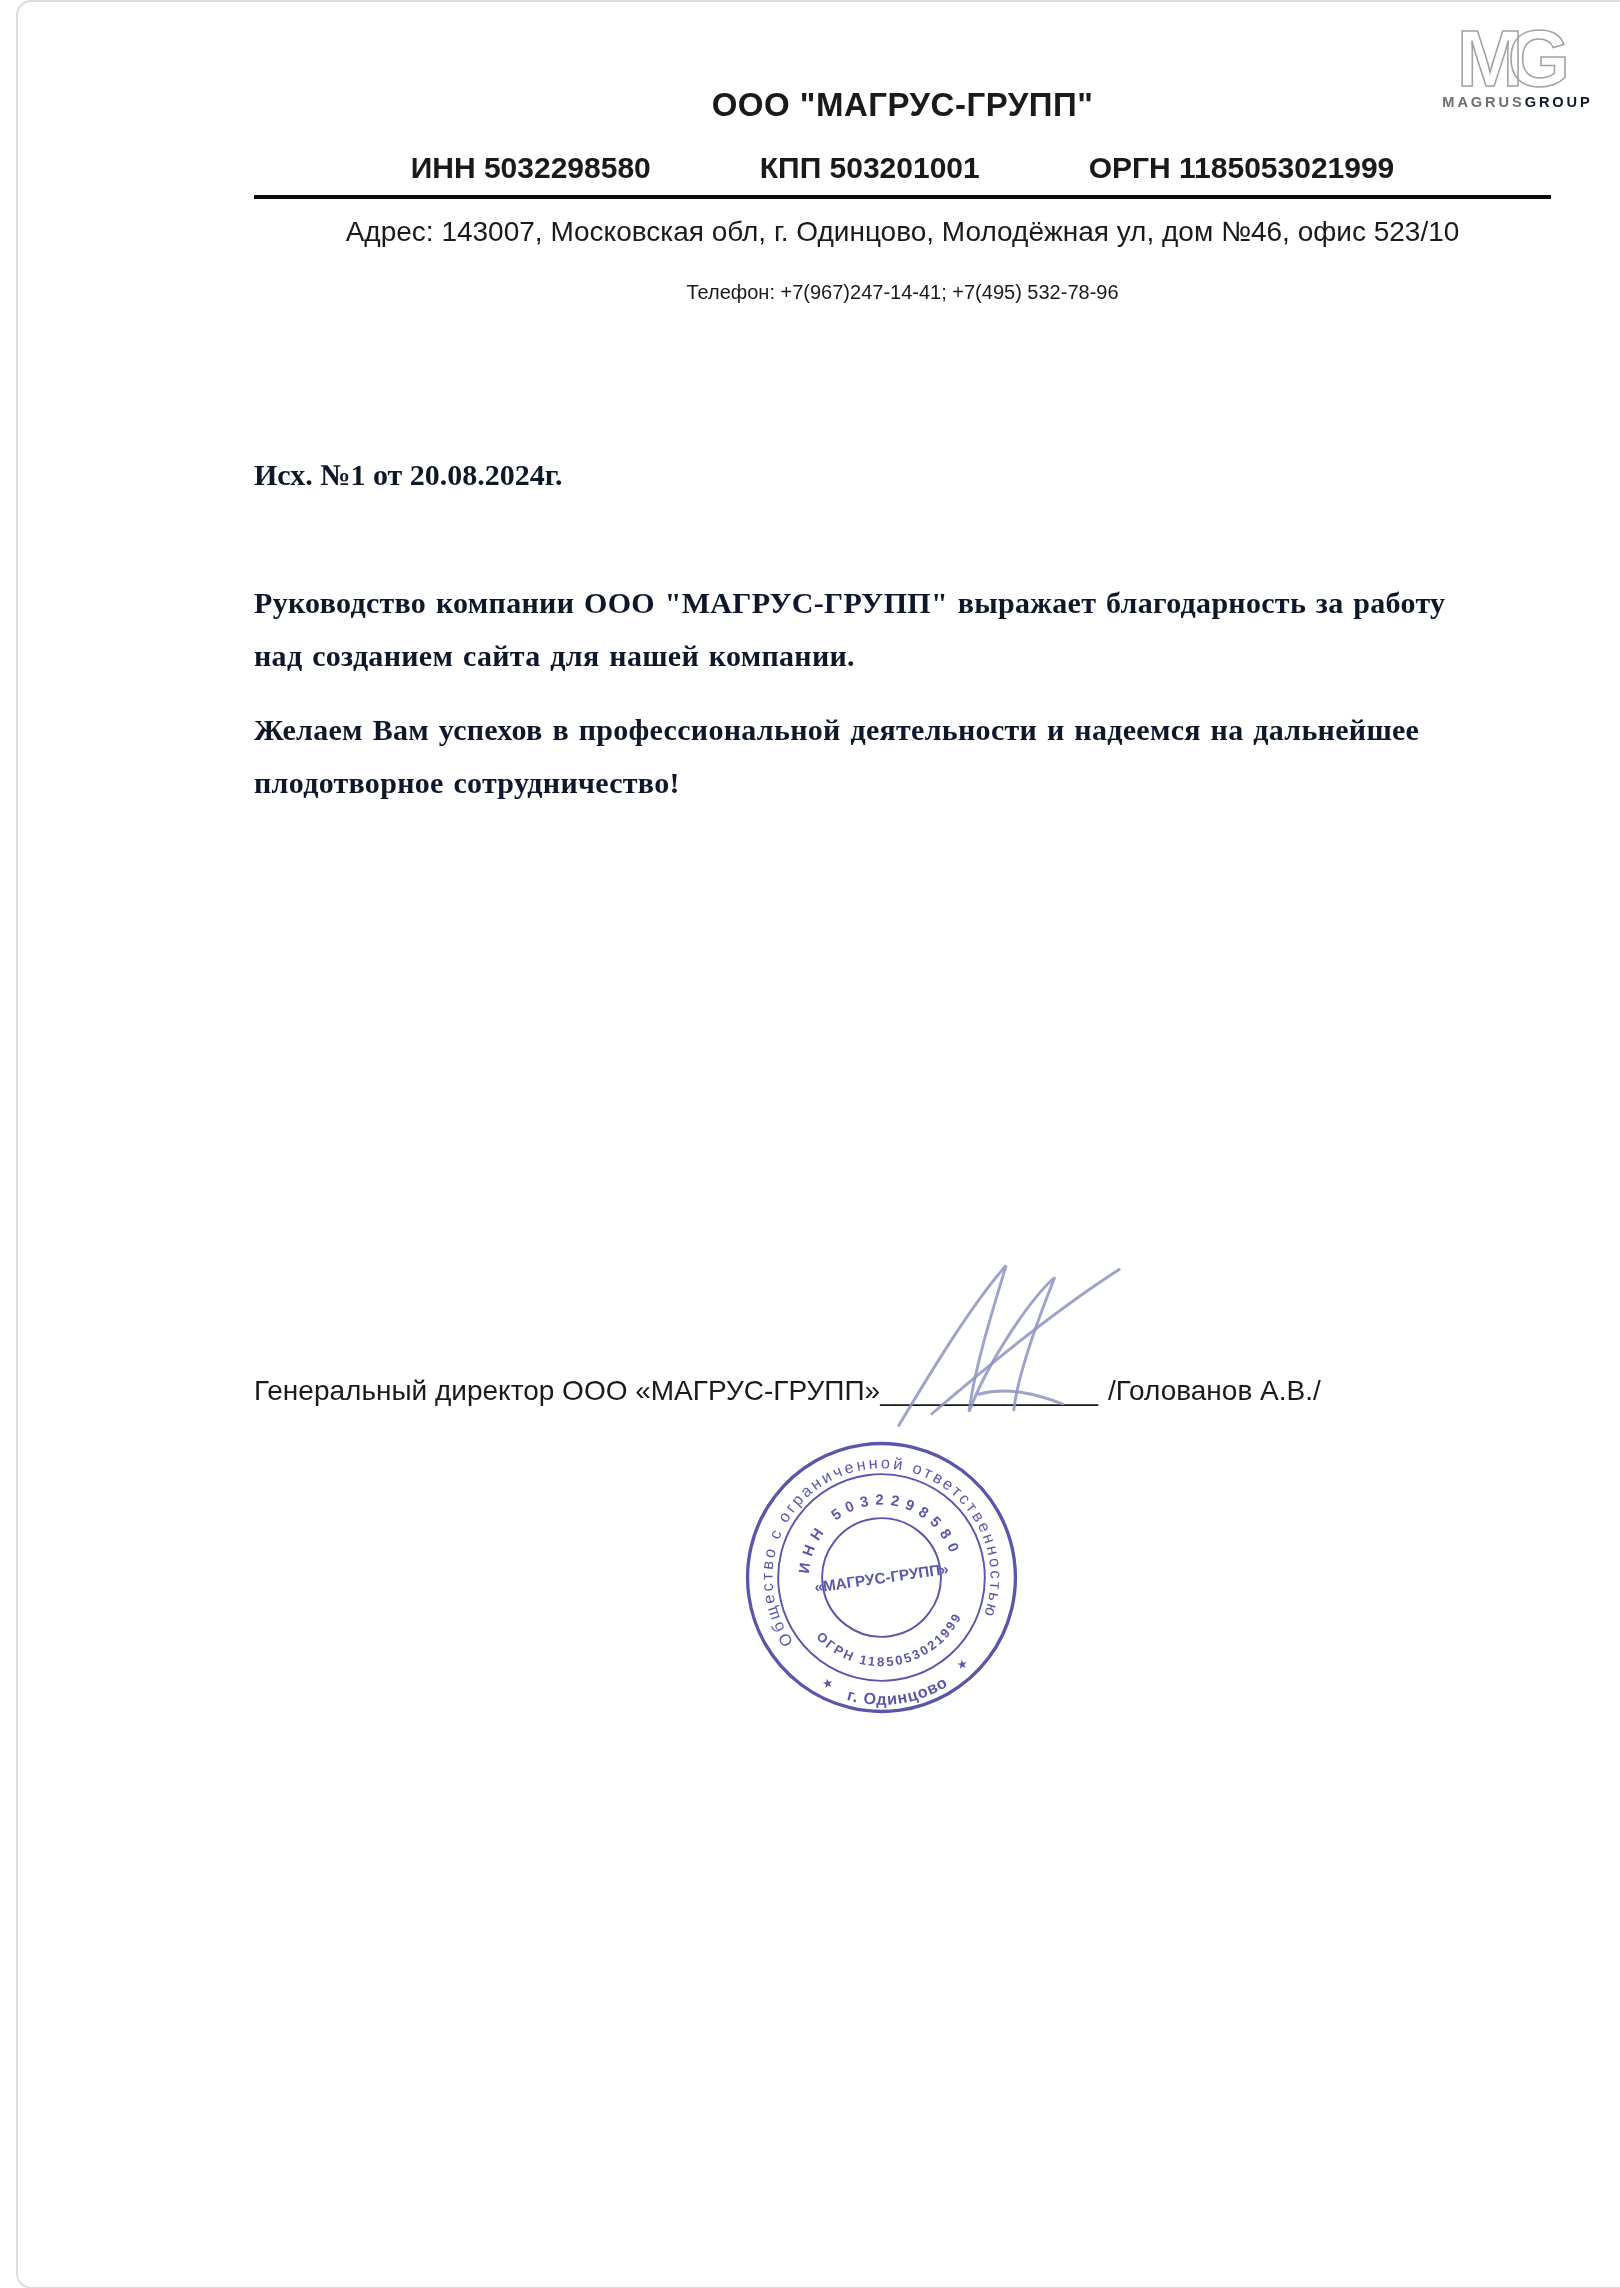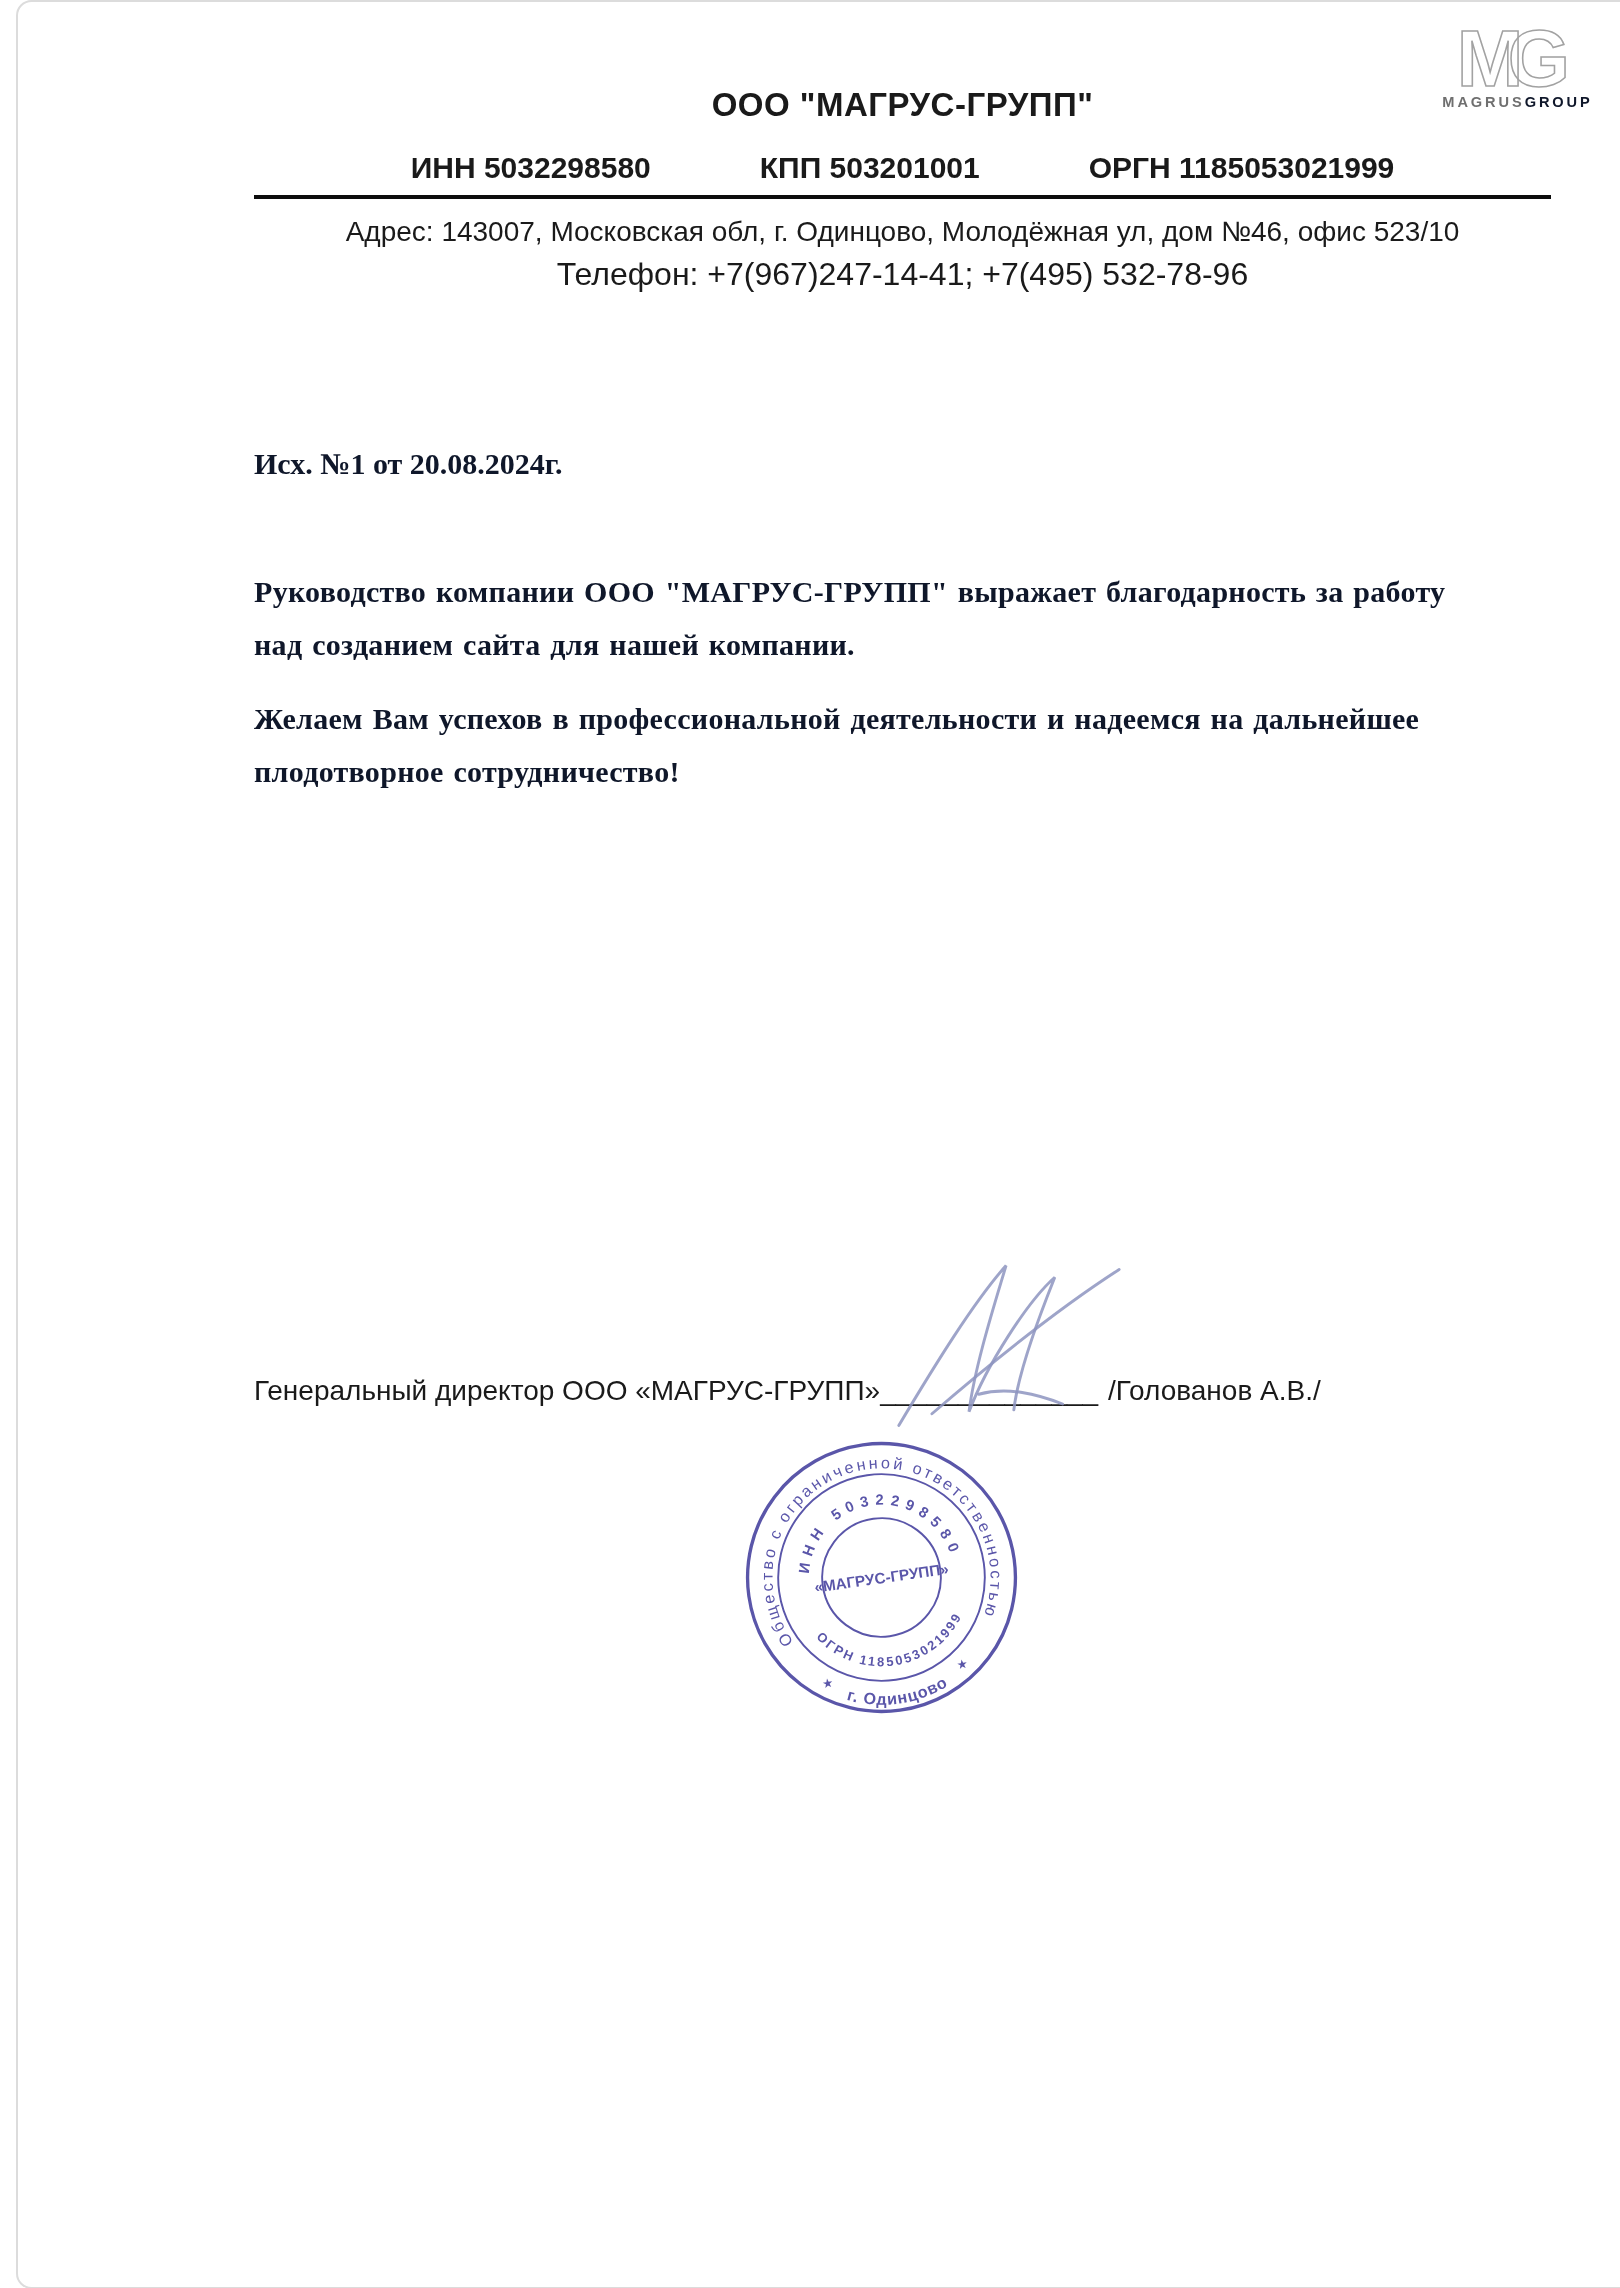--- a/index.html
+++ b/index.html
@@ -32,21 +32,21 @@
   .brand .b1 { color:#6f6f6f; font-weight:700;margin-left:24px; }
   .brand .b2 { color:#0f172a; font-weight:700; }
 
   
   .content { position:absolute; left:236px; top:0; width:1297px; }
   .header { text-align:center; padding-top:84px; }
   .company-name { font-size:33px; font-weight:700; letter-spacing:0.5px; }
   .reg-row { display:flex; justify-content:center; gap:109px; margin-top:27px; font-size:30px; font-weight:700; }
   .rule { height:3.9px; background:#0d0d0d; margin-top:9.8px; }
   .address-line { margin-top:17.6px; font-size:28px; }
-  .phone-line { margin-top:8px; font-size:32px; }
+  .phone-line { margin-top:33px; font-size:20px; }
 
   
   .letter { font-family:"Liberation Serif", serif; font-weight:700; color:#0f172a; }
   .ref { margin-top:154px; font-size:30px; }
   .letter-title { margin-top:90px; text-align:center; font-size:31px; letter-spacing:0.3px; }
   .paragraphs { margin-top:84px; width:1234px; font-size:30px; line-height:53px; letter-spacing:0.3px; word-spacing:2px; }
   .paragraphs p { margin-bottom:20.5px; }
 
   
   .sign-row { position:absolute; left:236px; top:1373px; font-size:28px; white-space:nowrap; }

